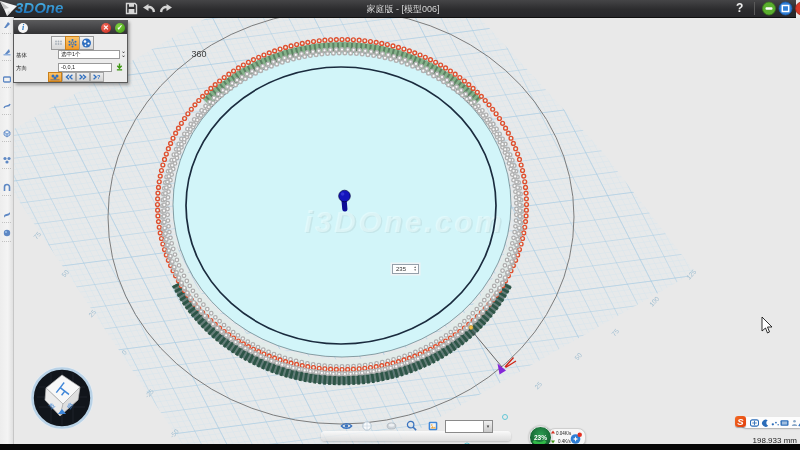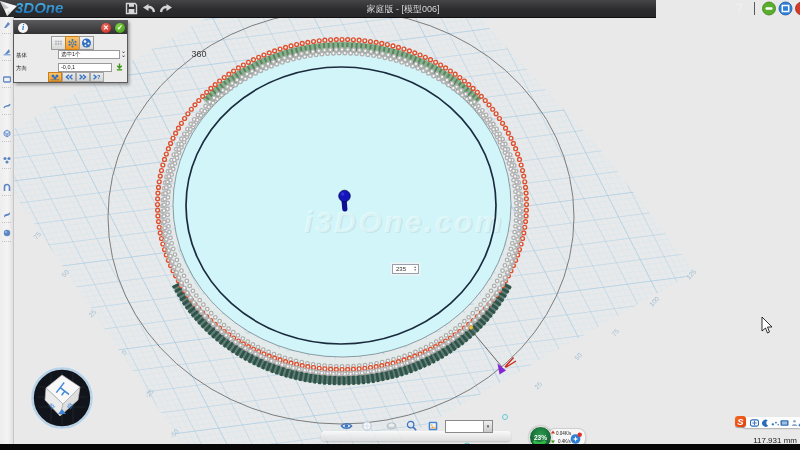--- a/index.html
+++ b/index.html
@@ -1,17 +1,17 @@
 <!DOCTYPE html>
 <html><head><meta charset="utf-8">
 <style>
 html,body{margin:0;padding:0;width:800px;height:450px;overflow:hidden;font-family:"Liberation Sans",sans-serif;}
 #stage{position:absolute;inset:0;width:800px;height:450px;background:#e9e9e9;overflow:hidden;}
 .abs{position:absolute;}
-#titlebar{position:absolute;left:0;top:0;width:656px;height:17px;background:linear-gradient(#454547,#2c2c2e 55%,#27272a);border-bottom:1px solid #101010;}
+#titlebar{position:absolute;left:0;top:0;width:796px;height:17px;background:linear-gradient(#454547,#2c2c2e 55%,#27272a);border-bottom:1px solid #101010;}
 #logo3d{position:absolute;left:15px;top:0px;font-size:15px;font-weight:bold;font-style:italic;background:linear-gradient(#53c2f2,#1462ac);-webkit-background-clip:text;background-clip:text;color:transparent;line-height:16px;}
 #apptitle{position:absolute;left:0;top:2.5px;width:806px;text-align:center;color:#d8d8d8;font-size:9px;}
 #helpq{position:absolute;left:736px;top:1px;color:#efefef;font-size:12px;font-weight:bold;}
 #ltool{position:absolute;left:0;top:17px;width:13px;height:427px;background:linear-gradient(90deg,#ededed,#f4f4f4 60%,#e0e0e0);border-right:1px solid #c6c6c6;}
 #dlg{position:absolute;left:13px;top:20px;width:113px;height:61px;background:#ebebeb;border:1px solid #5a5a5a;box-shadow:1.5px 2px 3px rgba(0,0,0,.35);}
 #dlghead{position:absolute;left:0;top:0;width:113px;height:13px;background:linear-gradient(#58585a,#323234);}
 .hcirc{position:absolute;top:1.5px;width:10px;height:10px;border-radius:50%;text-align:center;line-height:10px;}
 .drow{position:absolute;left:2px;font-size:5.5px;color:#1a1a1a;}
 .dfield{position:absolute;background:#fff;border:1px solid #9a9a9a;font-size:5.5px;color:#222;line-height:7px;padding-left:2px;}
 .tabbtn{position:absolute;top:14.5px;width:13px;height:12px;border:1px solid #9a9a9a;background:linear-gradient(#f4f4f4,#d8d8d8);}
@@ -330,15 +330,15 @@
       <rect x="2" y="3" width="6" height="1" fill="#fff"></rect>
       <rect x="2" y="5" width="6" height="1" fill="#fff"></rect>
     </svg>
 <svg class="abs" style="left:790px;top:419px" width="9" height="8" viewBox="0 0 10 9">
       <circle cx="5" cy="2.5" r="1.5" fill="#8aa8c8"></circle>
       <path d="M2 8 C2 5 8 5 8 8 Z" fill="#8aa8c8"></path>
     </svg>
 <svg class="abs" style="left:797px;top:419px" width="9" height="8" viewBox="0 0 10 9">
       <path d="M2 8 L6 2 M4 2 L7 5" stroke="#2b6cb8" stroke-width="1.4"></path>
     </svg>
-  <div id="mmlabel">117.931 mm</div>
+  <div id="mmlabel">198.933 mm</div>
   <div id="blackbar"></div>
 </div>
 
 </body></html>

